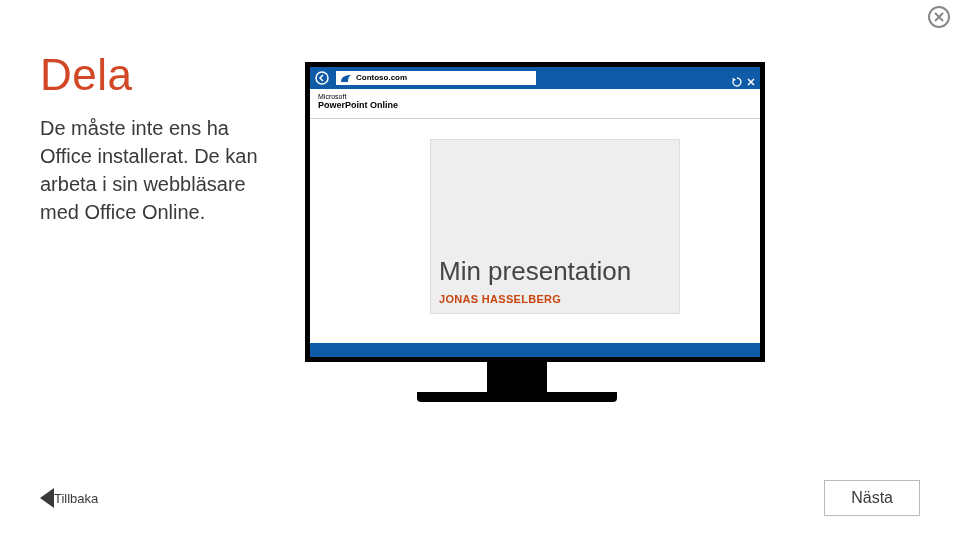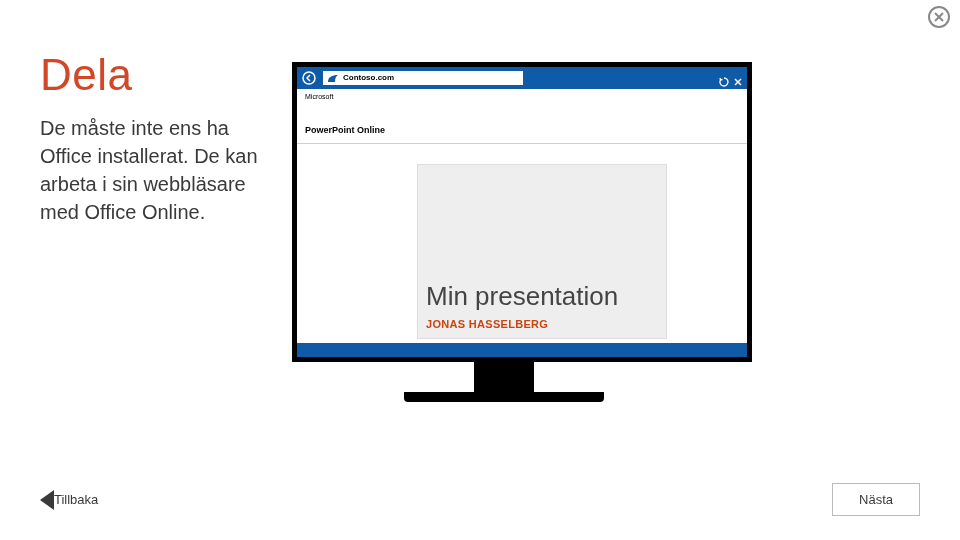--- a/index.html
+++ b/index.html
@@ -7,51 +7,51 @@
 
   .close-btn { position: absolute; top: 6px; right: 10px; width: 22px; height: 22px; border: 2px solid #888; border-radius: 50%; display: flex; align-items: center; justify-content: center; color: #888; font-size: 14px; cursor: pointer; }
   .close-btn svg { width: 10px; height: 10px; }
 
   .content { position: absolute; top: 50px; left: 40px; right: 40px; }
 
   .title { color: #D24726; font-size: 44px; font-weight: 300; letter-spacing: 0.5px; }
   .body-text { color: #3a3a3a; font-size: 20px; line-height: 1.4; margin-top: 14px; width: 220px; }
 
   
-  .monitor-wrap { position: absolute; top: 62px; left: 292px; width: 423px; }
+  .monitor-wrap { position: absolute; top: 62px; left: 305px; width: 423px; }
   .bezel { background: #000; width: 460px; height: 300px; padding: 5px; }
   .screen { background: #fff; width: 100%; height: 100%; display: flex; flex-direction: column; }
   .stand-neck { width: 60px; height: 30px; background: #000; margin: 0 auto; }
   .stand-base { width: 200px; height: 10px; background: #000; margin: 0 auto; border-radius: 0 0 4px 4px; }
 
   .titlebar { height: 22px; background: #0F5BA7; display: flex; align-items: center; }
   .tb-icon { width: 20px; height: 14px; margin-left: 2px; display: flex; align-items: center; justify-content: center; }
   .tb-icon svg { display:block; }
   .addr { background: #fff; height: 14px; flex: 0 0 200px; margin-left: 4px; font-size: 8px; font-weight: bold; line-height: 14px; padding-left: 4px; color: #000; display:flex; align-items:center; }
   .addr-icon { width: 12px; height: 10px; margin-right: 4px; }
   .tb-spacer { flex: 1; }
   .tb-controls { display: flex; align-items: center; padding-right: 4px; gap: 4px; }
   .tb-ctrl { width: 10px; height: 10px; }
 
   .app-header { background: #fff; padding: 4px 8px 8px 8px; border-bottom: 1px solid #d0d0d0; }
   .app-header .brand { font-size: 7px; color: #000; }
-  .app-header .prod { font-size: 9px; font-weight: bold; color: #000; margin-top: 25px; }
+  .app-header .prod { font-size: 9px; font-weight: bold; color: #000; }
 
   .slide-area { flex: 1; background: #fff; position: relative; }
   .slide { position: absolute; left: 120px; top: 20px; width: 250px; height: 175px; background: #eee; border: 1px solid #ddd; }
   .slide-title { position: absolute; bottom: 26px; left: 8px; font-size: 26px; font-weight: 300; color: #444; }
   .slide-sub { position: absolute; bottom: 8px; left: 8px; font-size: 11px; font-weight: 700; color: #C84510; letter-spacing: 0.3px; }
   .statusbar { height: 14px; background: #0F5BA7; }
 
   
   .footer { position: absolute; bottom: 24px; left: 40px; right: 40px; display: flex; align-items: center; justify-content: space-between; }
   .back { display: flex; align-items: center; cursor: pointer; }
   .back-arrow { width: 0; height: 0; border-top: 10px solid transparent; border-bottom: 10px solid transparent; border-right: 14px solid #3a3a3a; }
   .back-label { font-size: 13px; color: #3a3a3a; }
-  .next { border: 1px solid #bbb; padding: 8px 26px; font-size: 13px; color: #3a3a3a; cursor: pointer; background: #fff; }
+  .next { border: 1px solid #bbb; padding: 8px 26px; font-size: 16px; color: #3a3a3a; cursor: pointer; background: #fff; }
 </style>
 </head>
 <body>
 
 <div class="close-btn">
   <svg viewBox="0 0 10 10">
       <line x1="1" y1="1" x2="9" y2="9" stroke="#888" stroke-width="2"></line>
       <line x1="9" y1="1" x2="1" y2="9" stroke="#888" stroke-width="2"></line>
     </svg>
 </div>

